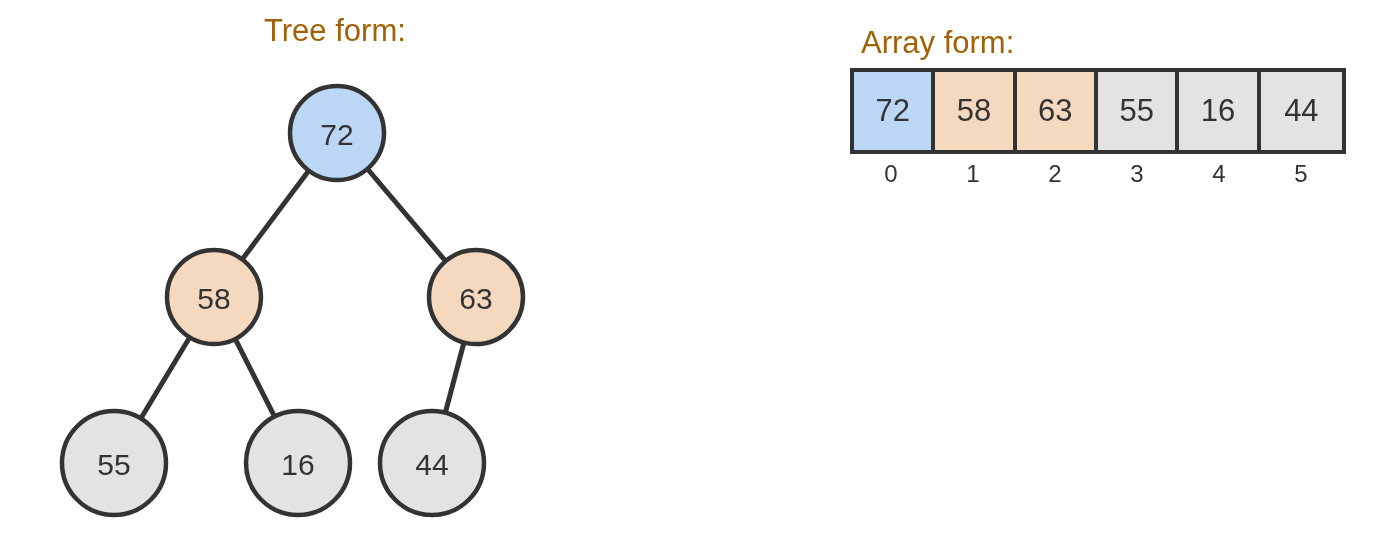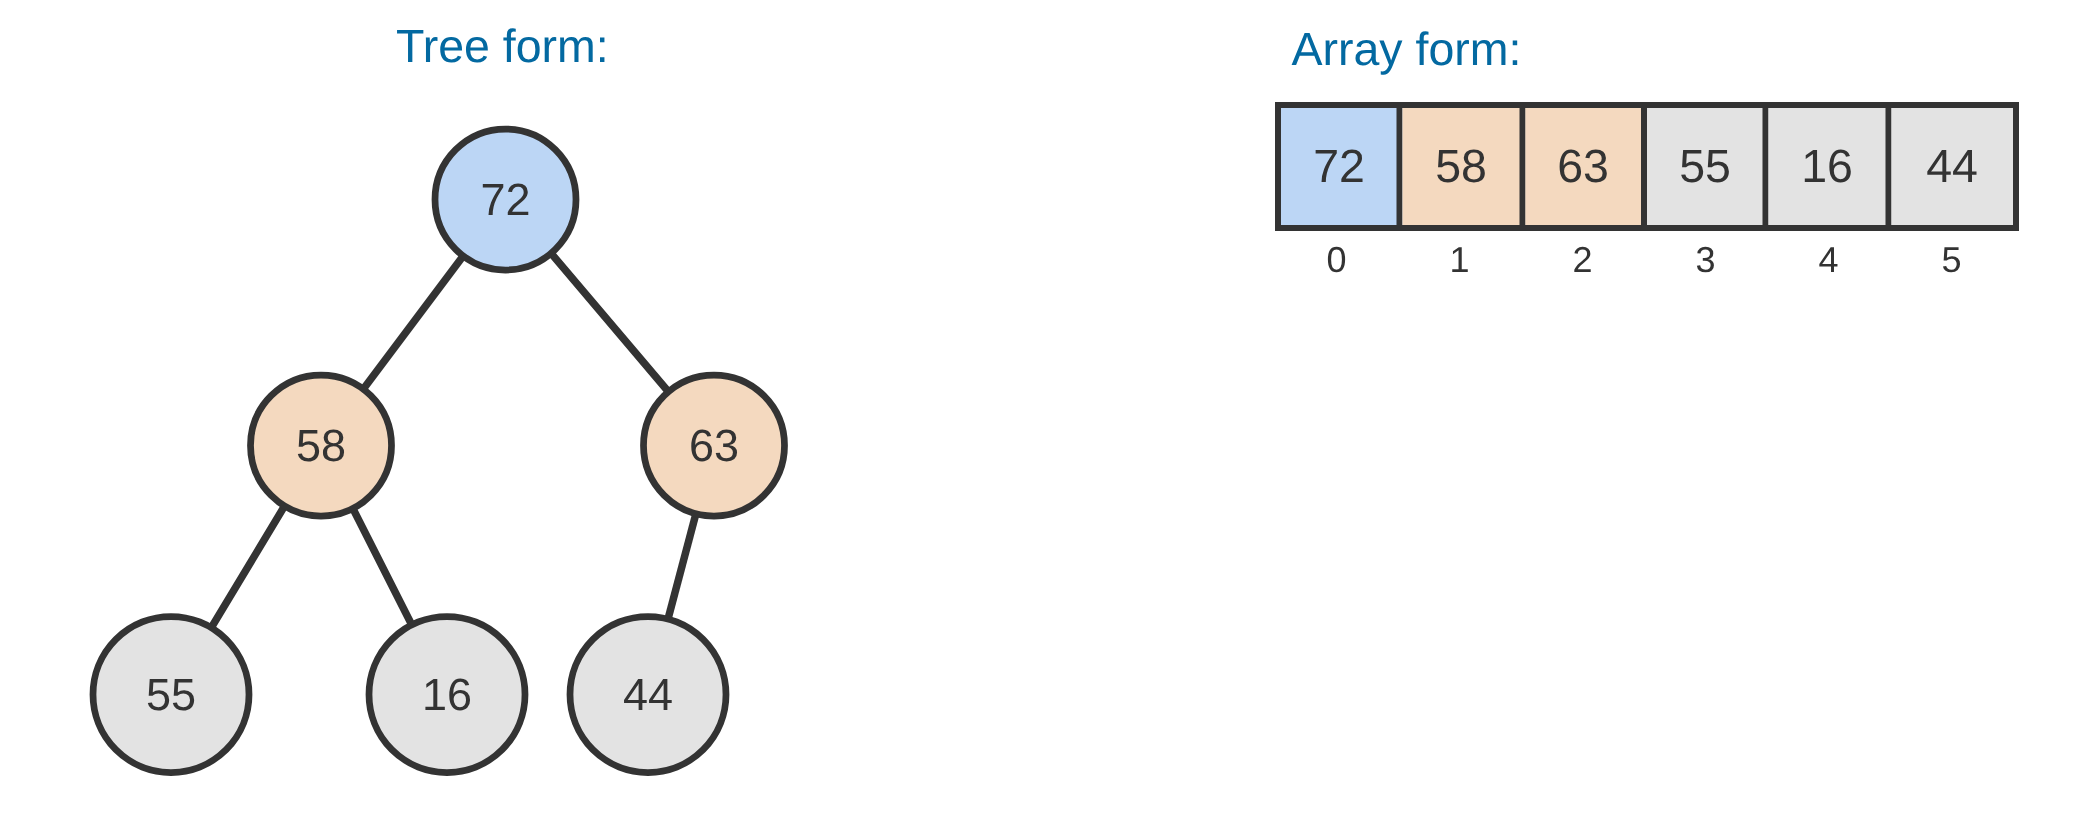--- a/index.html
+++ b/index.html
@@ -21,31 +21,31 @@
     top: 0;
     width: 1398px;
     height: 550px;
   }
 
   
   .panel-title {
     position: absolute;
     font-size: 31px;
     font-weight: 400;
-    color: #0369a1;
+    color: #a16207;
     white-space: nowrap;
     letter-spacing: 0px;
   }
   #tree-title {
     left: 264px;
     top: 13px;
   }
   #array-title {
     left: 861px;
-    top: 15px;
+    top: 25px;
   }
 
   #tree-svg {
     position: absolute;
     left: 0;
     top: 0;
     width: 700px;
     height: 550px;
   }
   .edge {

